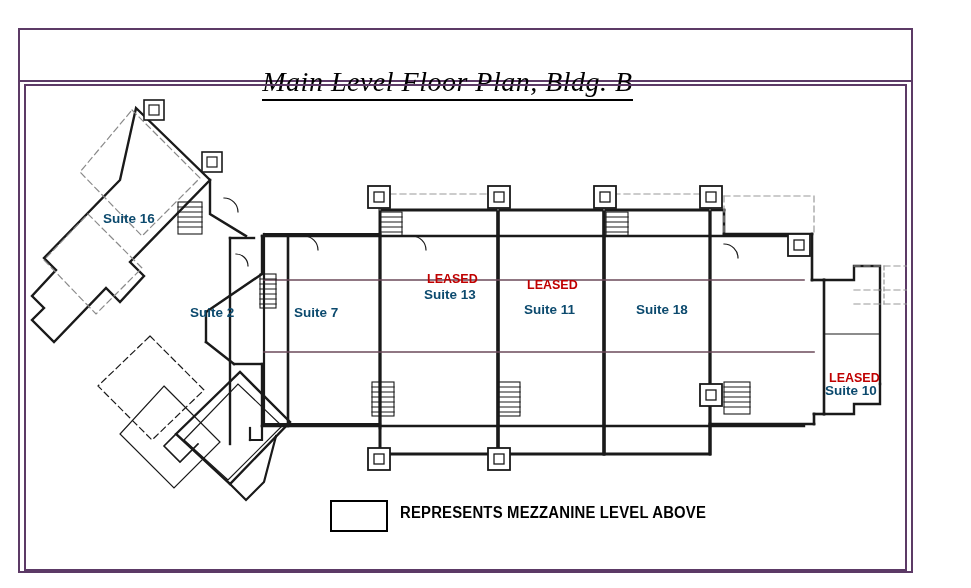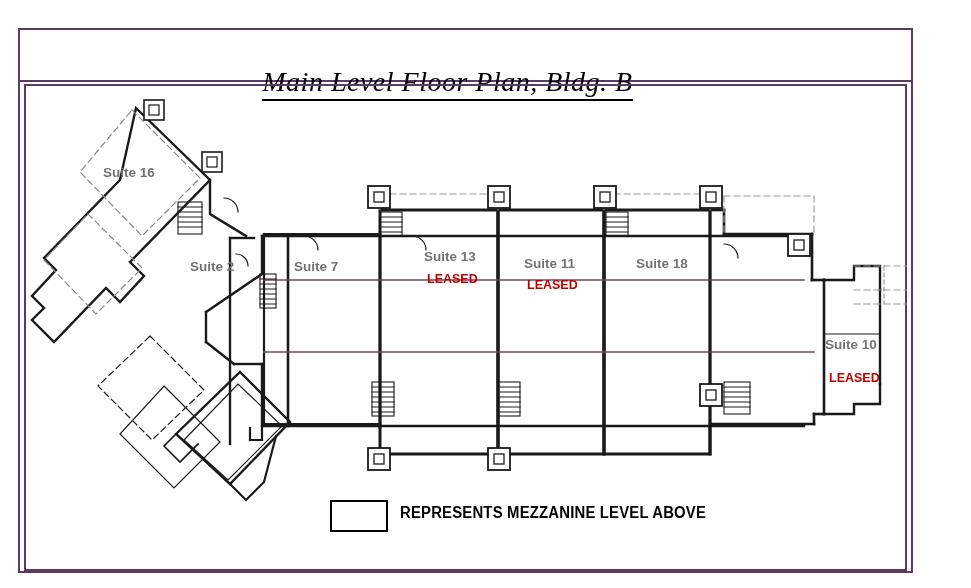--- a/index.html
+++ b/index.html
@@ -76,23 +76,24 @@
     width: 883px;
     height: 487px;
   }
 
   
   .suite-label {
     position: absolute;
     font-family: "Liberation Sans", sans-serif;
     font-weight: bold;
     font-size: 13.5px;
-    color: #737373;
+    color: #0c4a6e;
     white-space: nowrap;
     text-align: center;
+    margin-top: 46px;
   }
   .leased-label {
     position: absolute;
     font-family: "Liberation Sans", sans-serif;
     font-weight: bold;
     font-size: 12.5px;
     color: #c00000;
     white-space: nowrap;
     text-align: center;
   }
@@ -313,21 +314,21 @@
 
     </g>
   </svg>
 
   <div class="suite-label" style="left:103px; top:165px;">Suite 16</div>
 
   <div class="suite-label" style="left:190px; top:259px;">Suite 2</div>
 
   <div class="suite-label" style="left:294px; top:259px;">Suite 7</div>
 
-  <div class="suite-label" style="left:424px; top:249px;">Suite 13</div>
+  <div class="suite-label" style="left:424px; top:241px;">Suite 13</div>
   <div class="leased-label" style="left:427px; top:272px;">LEASED</div>
 
   <div class="suite-label" style="left:524px; top:256px;">Suite 11</div>
   <div class="leased-label" style="left:527px; top:278px;">LEASED</div>
 
   <div class="suite-label" style="left:636px; top:256px;">Suite 18</div>
 
   <div class="suite-label" style="left:825px; top:337px;">Suite 10</div>
   <div class="leased-label" style="left:829px; top:371px;">LEASED</div>
 

